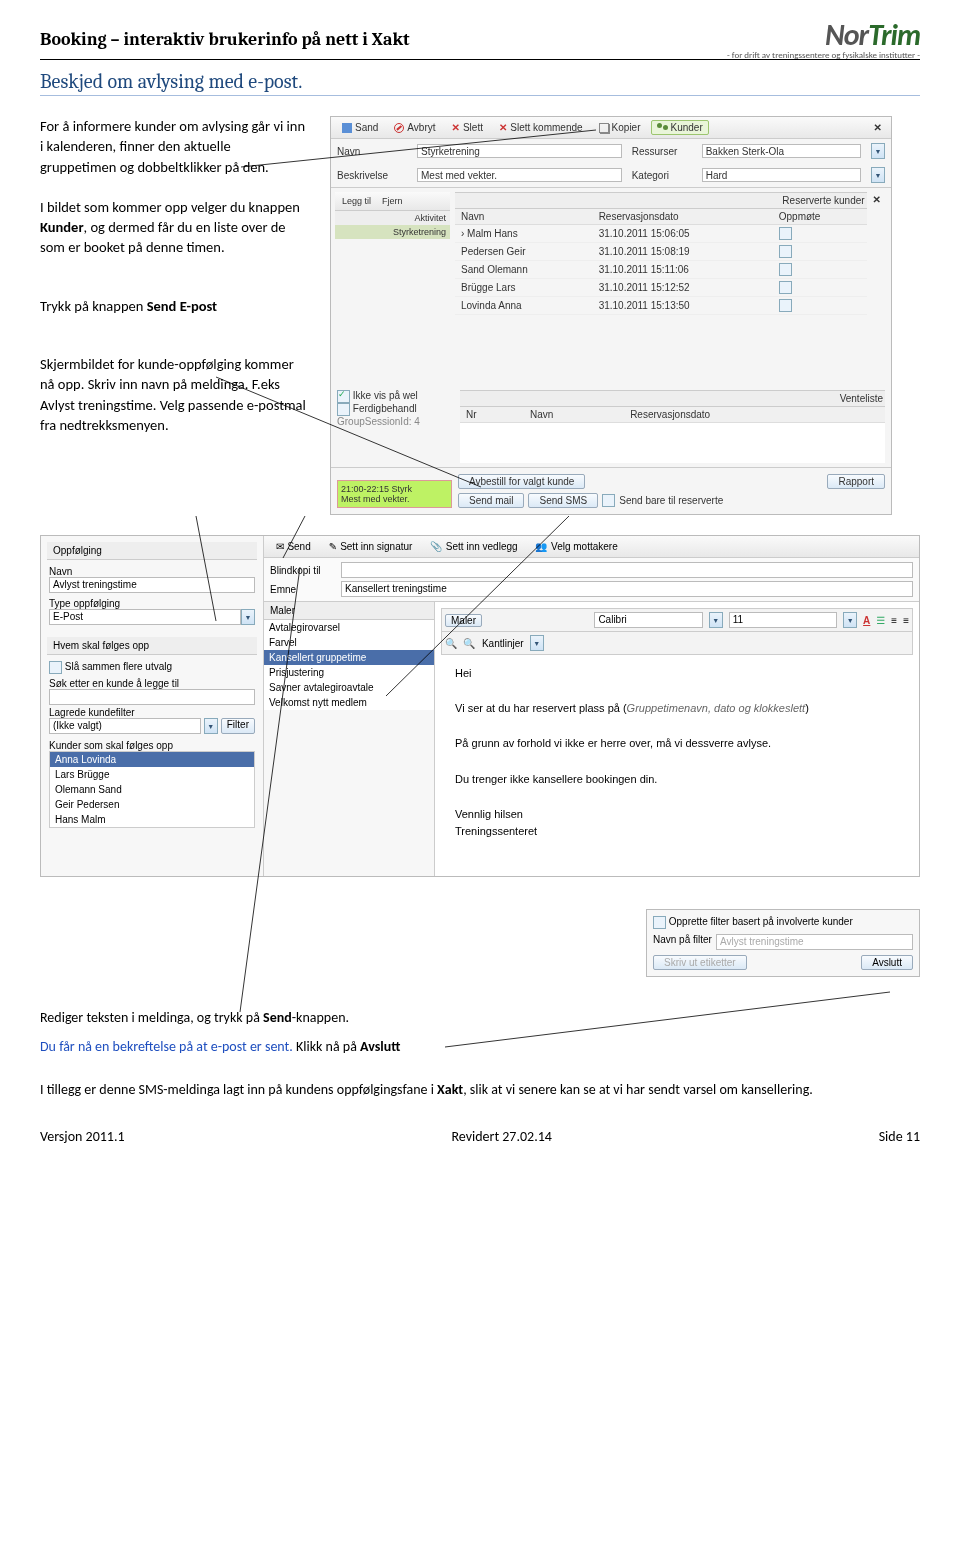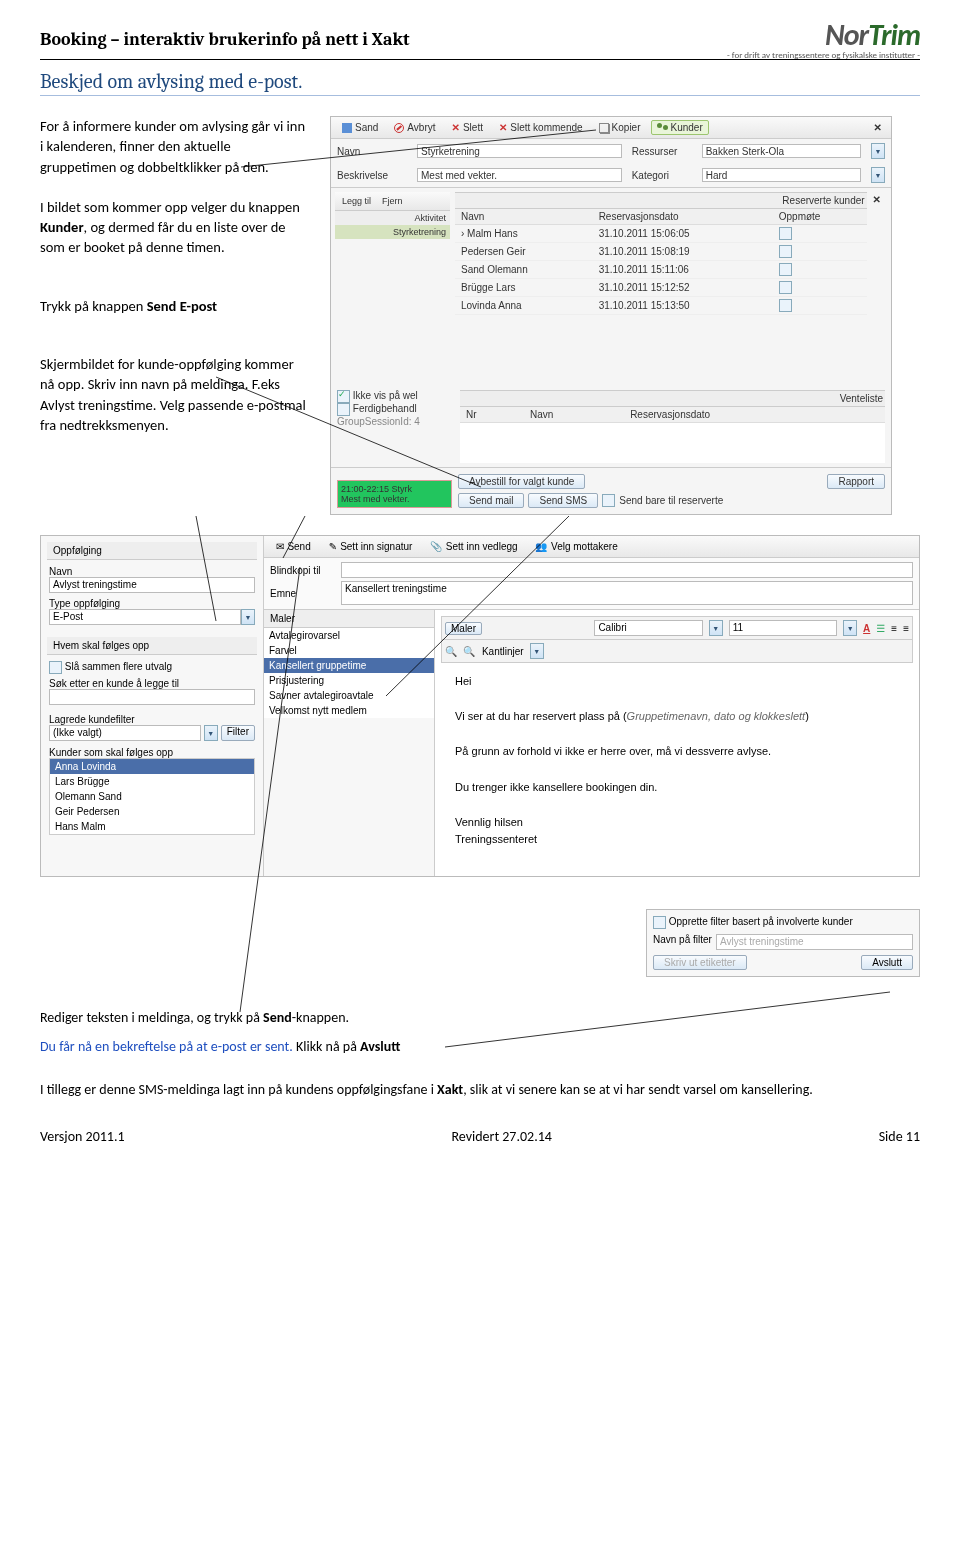--- a/index.html
+++ b/index.html
@@ -141,21 +141,21 @@
   .sidebar-list .hdr { background: #eee; font-weight: normal; }
   .btn3d {
     border: 1px solid #9ab;
     background: linear-gradient(#f8fbfe,#dbe9f6);
     padding: 1px 10px;
     border-radius: 2px;
     font-size: 10px;
     display: inline-block;
   }
   .cal-row {
-    background: #22c55e;
+    background: #bef264;
     border: 1px solid #d99;
     padding: 3px;
     font-size: 9px;
   }
   .screenshot-2 {
     border: 1px solid #bbb;
     background: #fafafa;
     font-size: 10px;
     font-family: Tahoma, Arial, sans-serif;
     position: relative;
@@ -391,21 +391,21 @@
           <div style="display:flex">
               <div class="tinput" style="height:16px;flex:1">E-Post</div>
               <span class="dd">▼</span>
             </div>
         </div>
         <div class="egroup-title" style="margin-top:6px">Hvem skal følges opp</div>
         <div style="padding:6px 2px">
           <div><span class="chk"></span> <span>Slå sammen flere utvalg</span></div>
           <div style="margin-top:4px">Søk etter en kunde å legge til</div>
           <div class="tinput" style="height:16px"></div>
-          <div style="margin-top:9px">Lagrede kundefilter</div>
+          <div style="margin-top:2px">Lagrede kundefilter</div>
           <div style="display:flex;gap:3px">
             <div class="tinput" style="height:16px;flex:1">(Ikke valgt)</div>
             <span class="dd">▼</span>
             <span class="btn3d" style="padding:0 5px">Filter</span>
           </div>
           <div style="margin-top:6px">Kunder som skal følges opp</div>
           <div class="elist">
             <div class="sel">Anna  Lovinda</div>
             <div>Lars Brügge</div>
             <div>Olemann Sand</div>
@@ -436,21 +436,21 @@
             </span>
         </div>
 
         <div style="padding:4px 6px;border-bottom:1px solid #ccc">
           <div style="display:flex;gap:6px;margin-bottom:3px;align-items:center">
             <span style="width:65px">Blindkopi til</span>
             <div class="tinput" style="flex:1;height:16px"></div>
           </div>
           <div style="display:flex;gap:6px;align-items:center">
             <span style="width:65px">Emne</span>
-            <div class="tinput" style="flex:1;height:24px">Kansellert treningstime</div>
+            <div class="tinput" style="flex:1;height:16px">Kansellert treningstime</div>
           </div>
         </div>
 
         <div style="display:flex;flex:1">
 
           <div class="email-mid">
             <div class="egroup-title">Maler</div>
             <div class="elist" style="border:none">
               <div>Avtalegirovarsel</div>
               <div>Farvel</div>

